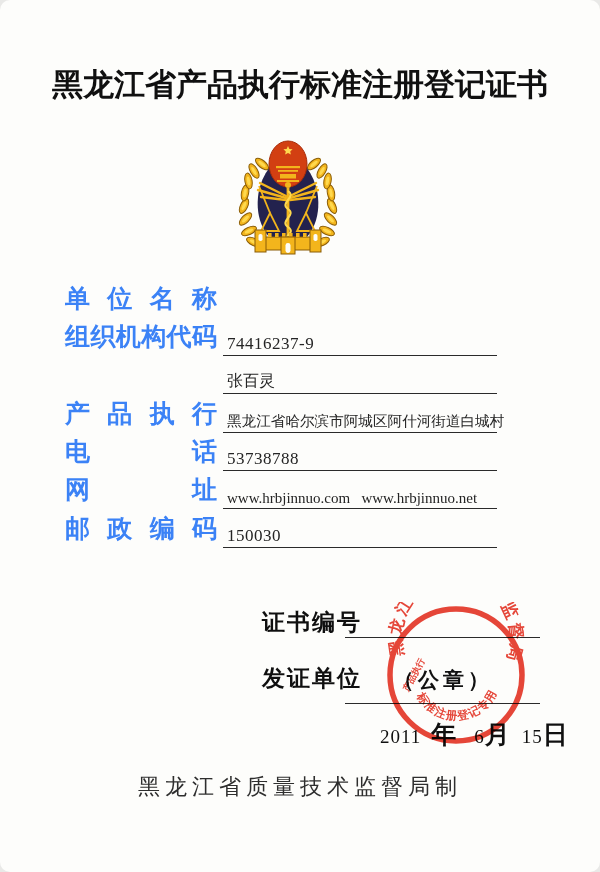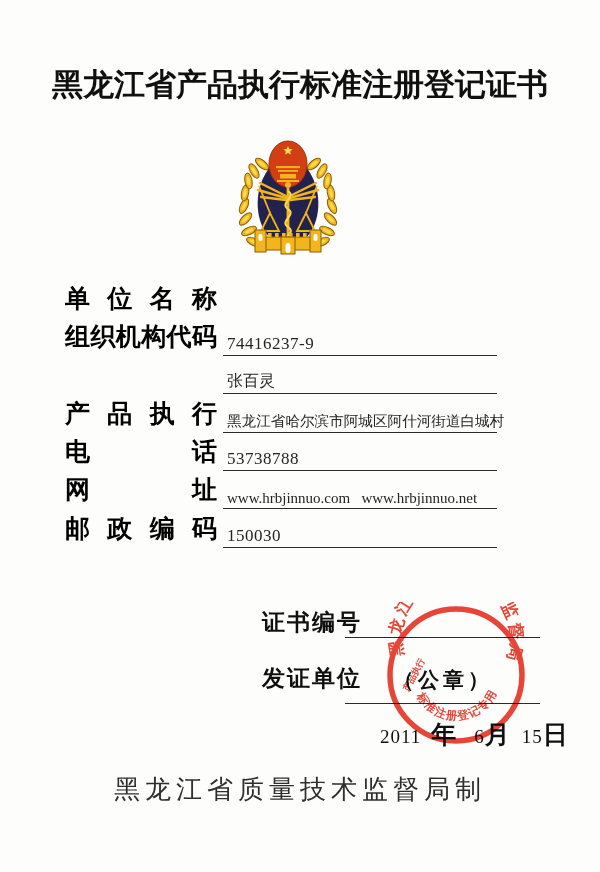--- a/index.html
+++ b/index.html
@@ -7,37 +7,38 @@
     background:#e9e9e7;
     font-family:"Liberation Serif", serif;
   }
   .page{
     position:relative;
     width:600px;height:872px;
     margin:0 auto;
     background:#fdfdfb;
     overflow:hidden;
     color:#151515;
+    border-radius:10px;
   }
   .title{
     position:absolute;top:64px;left:0;right:0;
     text-align:center;
     font-size:31px;font-weight:bold;
     letter-spacing:0px;
     color:#101010;
   }
   .emblem{position:absolute;left:237px;top:138px;width:102px;height:120px;}
   
   .form{position:absolute;left:65px;top:283px;width:432px;}
   .frow{position:absolute;left:0;width:432px;height:38px;}
   .flabel{
     position:absolute;left:0;top:0;width:152px;
     font-size:25px;font-weight:bold;line-height:30px;
     text-align:justify;text-align-last:justify;
-    color:#000000;
+    color:#3b82f6;
     font-family:"Liberation Sans", sans-serif;
   }
   .fvalbox{
     position:absolute;left:158px;top:0;width:274px;height:34px;
     border-bottom:1.6px solid #2a2a2a;
   }
   .fval{
     position:absolute;left:4px;bottom:1px;
     font-size:16px;color:#242424;white-space:pre;
     font-family:"Liberation Serif", serif;
@@ -74,21 +75,21 @@
     white-space:nowrap;z-index:4;color:#101010;
   }
   .dnum{font-size:19px;letter-spacing:1px;font-family:"Liberation Serif", serif;}
   .dunit{font-size:25px;font-weight:bold;font-family:"Liberation Sans", sans-serif;}
   .dsp1{display:inline-block;width:10px;}
   .dsp2{display:inline-block;width:18px;}
   .dsp3{display:inline-block;width:12px;}
   .footer{
     position:absolute;top:772px;left:0;right:0;
     text-align:center;
-    font-size:26px;letter-spacing:5px;
+    font-size:22px;letter-spacing:5px;
     color:#2e2e2e;
     font-family:"Liberation Sans", sans-serif;
   }
 </style>
 </head>
 <body>
 
 <div class="page">
 
   <div class="title">黑龙江省产品执行标准注册登记证书</div>

